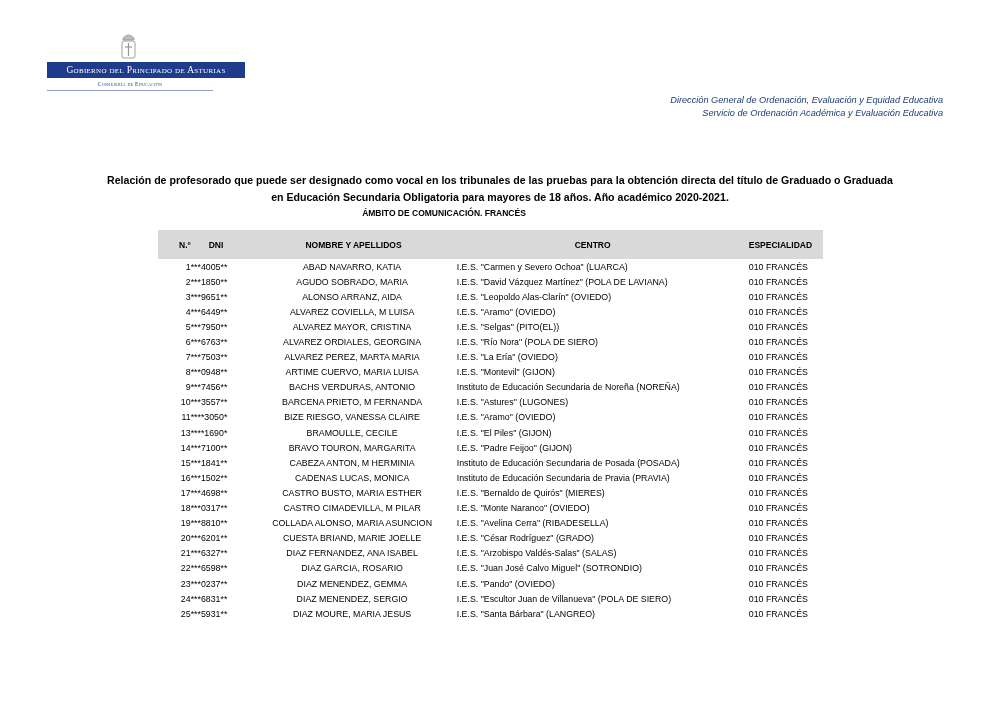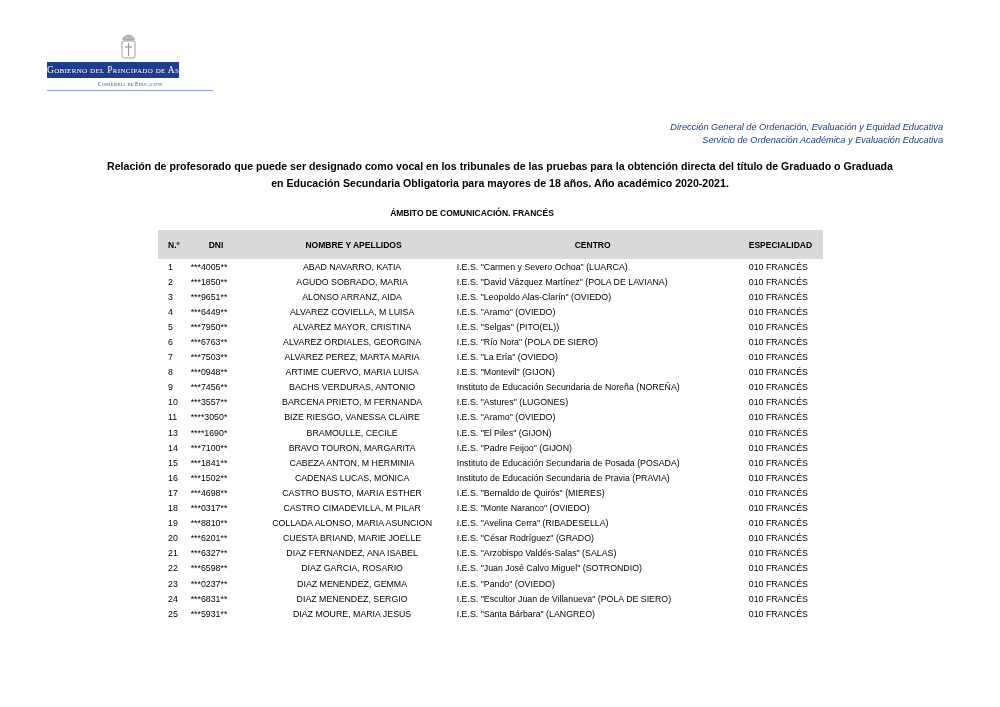--- a/index.html
+++ b/index.html
@@ -1,39 +1,39 @@
 <!DOCTYPE html>
 <html><head>
 <meta charset="utf-8">
 <style>
   html, body { margin:0; padding:0; background:#ffffff; }
   body { width:1000px; height:707px; position:relative; overflow:hidden;
          font-family:"Liberation Sans", sans-serif; color:#000; }
   .logo { position:absolute; left:47px; top:32px; width:166px; }
   .crest { position:absolute; left:73px; top:0px; width:17px; height:28px; }
-  .logo-bar { position:absolute; left:0; top:30px; width:132px; height:16px;
+  .logo-bar { position:absolute; left:0; top:30px; width:198px; height:16px;
               background:#1f3b8c; color:#fff; font-family:"Liberation Serif", serif;
               font-size:9.5px; letter-spacing:0.3px; line-height:16px; text-align:center;
               font-variant:small-caps; white-space:nowrap; }
   .logo-sub { position:absolute; left:0; top:49px; width:166px; text-align:center;
               font-family:"Liberation Serif", serif; font-size:5.5px; font-variant:small-caps;
               color:#1f3b8c; letter-spacing:0.3px; white-space:nowrap; }
   .logo-line { position:absolute; left:0; top:58px; width:166px; height:1px; background:#8fa0c8; }
   .hdr-right { position:absolute; right:57px; top:94px; text-align:right;
-               font-style:italic; font-size:9.2px; line-height:13px; color:#1e3c72;margin-top:27px; }
-  .title { position:absolute; left:100px; width:800px; top:158px; text-align:center;
+               font-style:italic; font-size:9.2px; line-height:13px; color:#1e3c72; }
+  .title { position:absolute; left:100px; width:800px; top:172px; text-align:center;
            font-weight:bold; font-size:10.6px; line-height:17px; color:#000; }
   .subtitle { position:absolute; left:0; width:888px; top:208px; text-align:center;
-              font-weight:bold; font-size:8.5px; color:#000;padding-left:28px; }
+              font-weight:bold; font-size:8.5px; color:#000; }
   table { position:absolute; left:158px; top:230px; width:665px; border-collapse:collapse;
           font-size:8.8px; }
   thead tr { background:#d9d9d9; height:29px; }
   th { font-weight:bold; font-size:8.5px; padding:0; }
   td { padding:0; height:15.1px; white-space:nowrap; }
-  .c-no { width:38px; padding-left:10px; text-align:left; }
+  .c-no { width:38px; padding-left:10px; text-align:right; }
   th.c-no { padding-left:10px; }
   .c-dni { width:62px; text-align:left; }
   th.c-dni { text-align:left; padding-left:18px; }
   .c-name { width:220px; padding-left:2px; text-align:center; }
   th.c-name { text-align:left; padding-left:60px; }
   .c-centro { width:270px; text-align:left; }
   th.c-centro { text-align:left; padding-left:118px; }
   .c-esp { width:75px; text-align:left; }
   th.c-esp { text-align:left; padding-right:6px; }
 </style>

